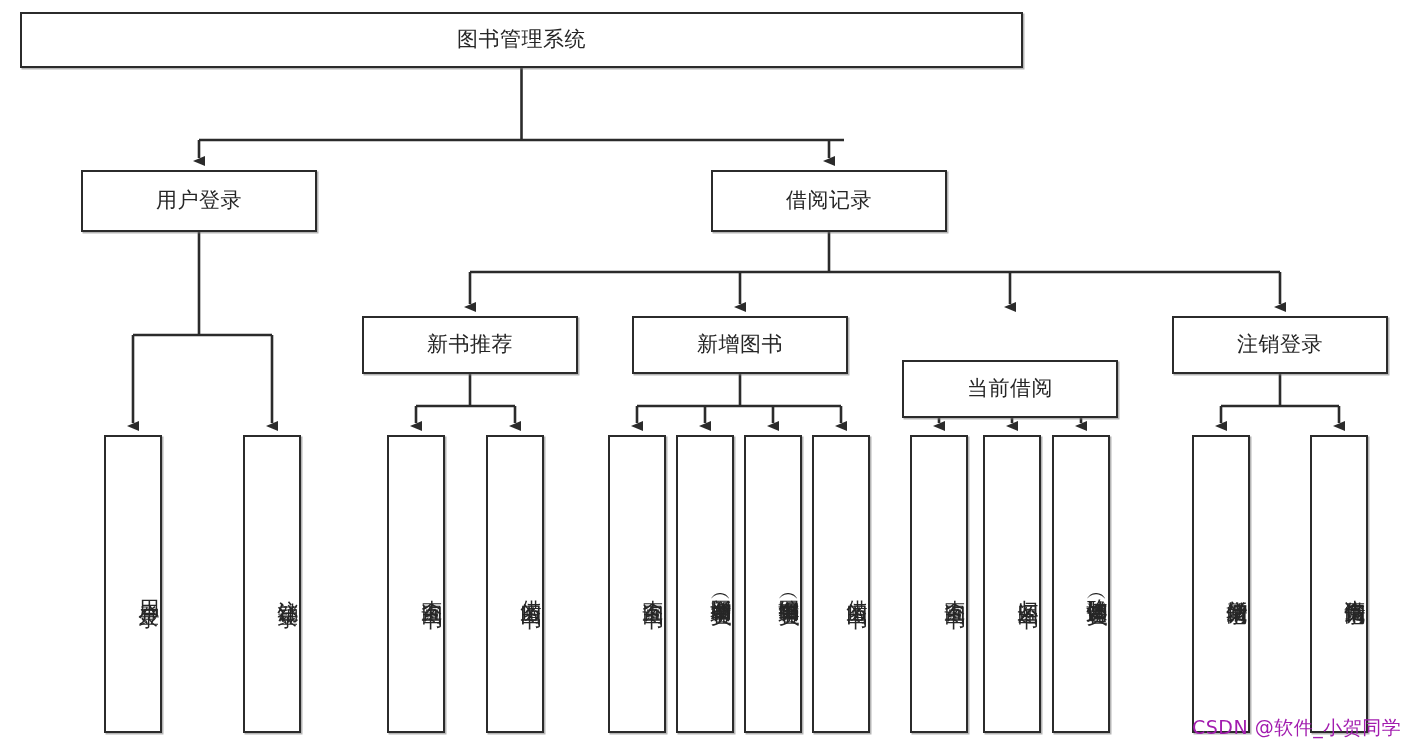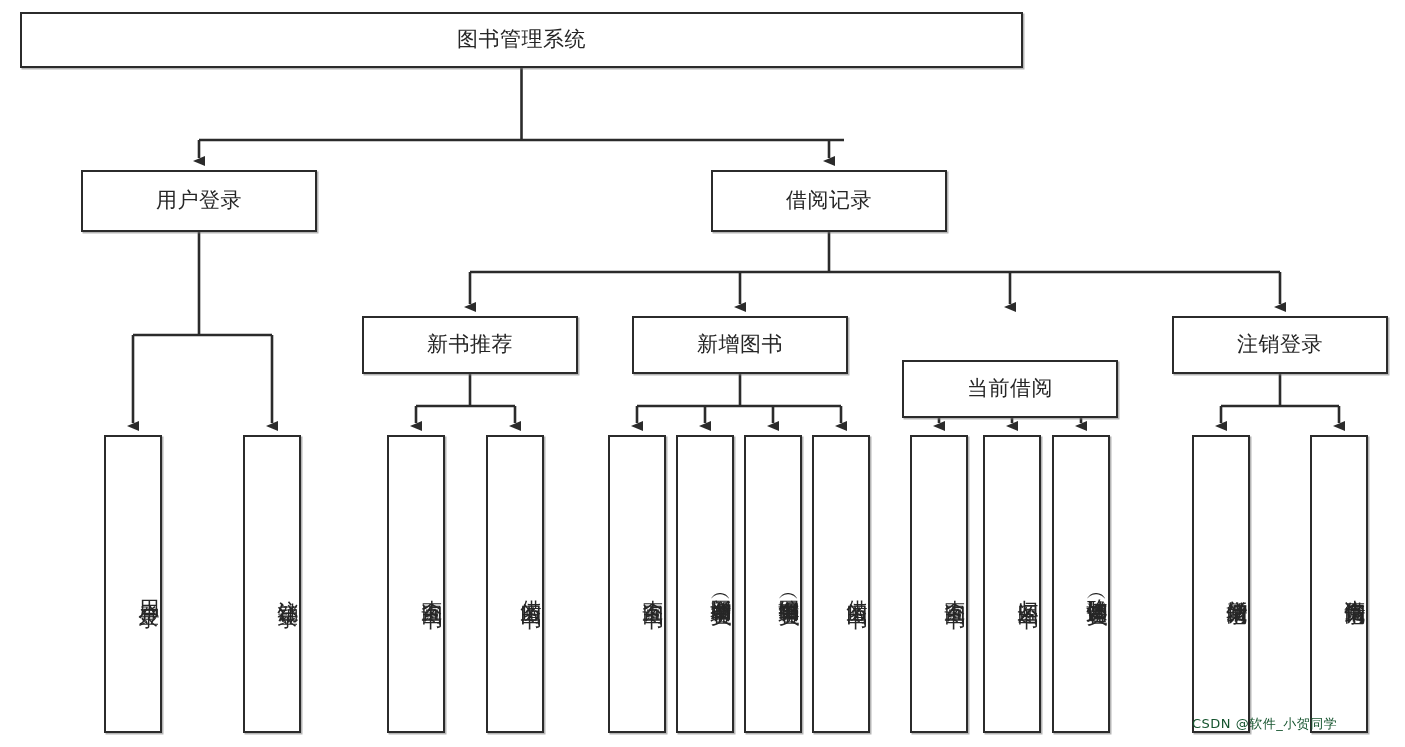--- a/index.html
+++ b/index.html
@@ -50,22 +50,22 @@
     justify-content: center;
     padding-top: 9px;
     line-height: 1.05;
   }
   .node.v.tall {
     padding-top: 4px;
     letter-spacing: 1px;
   }
   .watermark {
     position: absolute;
-    color: #14532d;
-    font-size: 13px;
+    color: #a21caf;
+    font-size: 19px;
     white-space: nowrap;
     letter-spacing: 0.5px;
   }
 </style>
 </head>
 <body>
 
 <div id="canvas">
 
   <svg class="edges" viewBox="0 0 1405 747">

